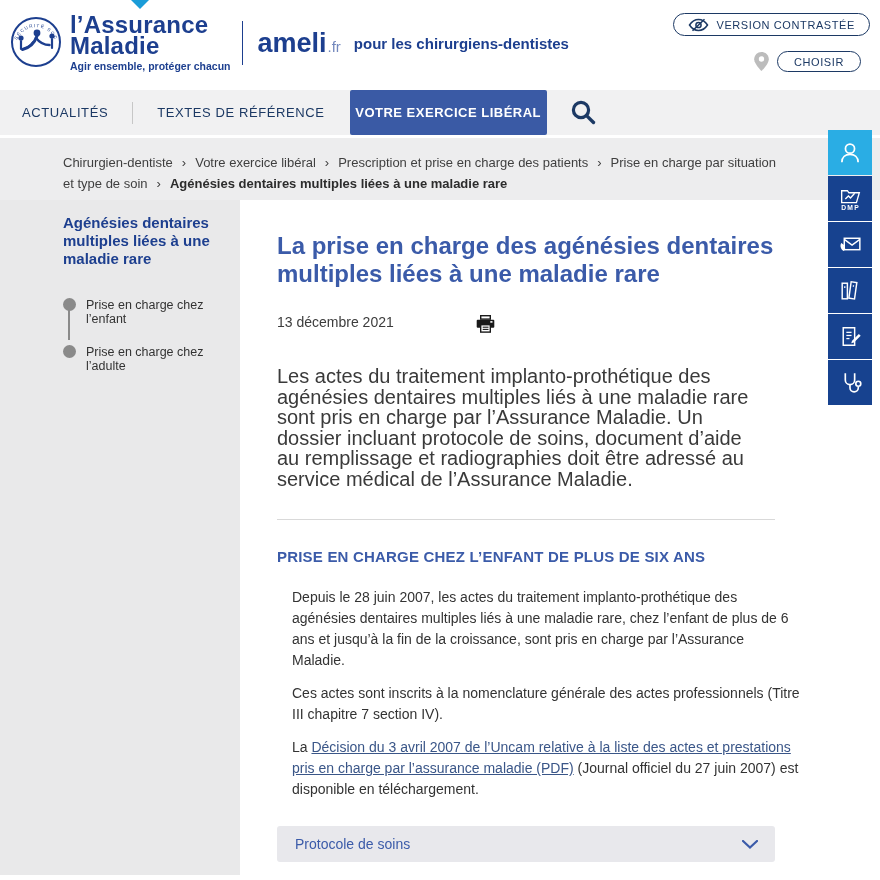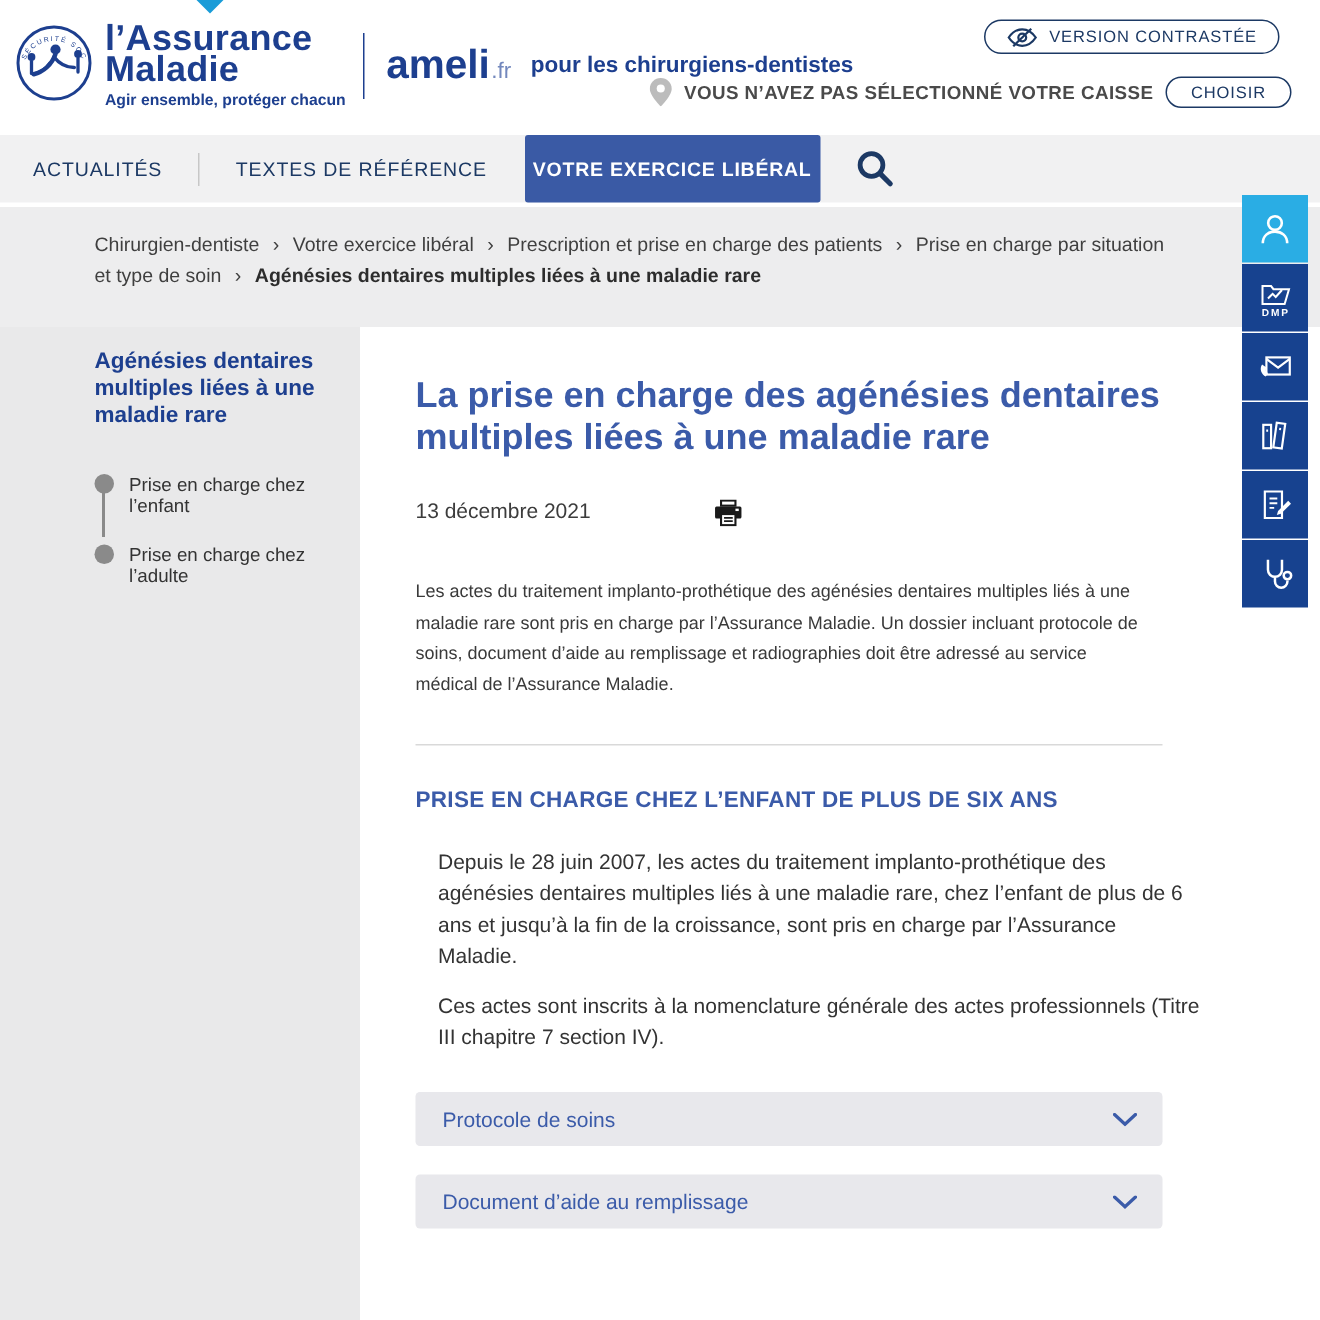--- a/index.html
+++ b/index.html
@@ -15,54 +15,54 @@
   .brand-text{margin-left:6px;color:#1d3f8f;}
   .brand-line{font-size:24px;font-weight:bold;line-height:21px;letter-spacing:.2px;}
   .brand-tagline{font-size:10.5px;font-weight:bold;margin-top:4px;}
   .brand-divider{width:1px;height:44px;background:#1d3f8f;margin:0 14px 0 12px;}
   .ameli{font-size:27px;font-weight:bold;color:#1d3f8f;display:flex;align-items:baseline;}
   .ameli .tld{font-size:15px;font-weight:normal;color:#7388bd;margin-left:1px;}
   .audience{margin-left:13px;font-size:15px;font-weight:bold;color:#1d3f8f;}
   .pill{display:inline-flex;align-items:center;justify-content:center;gap:7px;
     border:1.5px solid #1c3964;border-radius:14px;background:#fff;color:#1c3964;
     font-size:11px;letter-spacing:.6px;cursor:pointer;font-family:inherit;}
-  .contrast-btn{position:absolute;top:13px;right:27px;height:23px;padding:0 14px;}
+  .contrast-btn{position:absolute;top:13px;right:10px;height:23px;padding:0 14px;}
   .caisse-row{position:absolute;top:51px;right:19px;display:flex;align-items:center;gap:8px;}
   .caisse-text{font-size:12.5px;font-weight:bold;color:#4a4a4a;letter-spacing:.3px;}
   .choisir-btn{height:21px;padding:0 16px;}
   
   .nav{height:45px;background:#f1f1f2;display:flex;align-items:stretch;border-bottom:3px solid #fff;}
   .nav-inner{display:flex;align-items:center;padding-left:22px;}
   .nav-link{font-size:13px;color:#1c3964;letter-spacing:.6px;text-decoration:none;cursor:pointer;}
   .nav-divider{width:1px;height:22px;background:#c7c7c7;margin:0 24px;}
   .nav-tab-active{margin-left:25px;width:197px;height:45px;background:#3a5aa5;border-radius:2px;
     display:flex;align-items:center;justify-content:center;color:#fff;font-size:13px;
     font-weight:bold;letter-spacing:.5px;cursor:pointer;}
   .search-btn{margin-left:17px;background:none;border:none;cursor:pointer;display:flex;align-items:center;}
   
-  .crumb-band{height:80px;background:#ededee;padding:14px 0 14px 63px;box-sizing:border-box;}
+  .crumb-band{height:62px;background:#ededee;padding:14px 0 14px 63px;box-sizing:border-box;}
   .crumbs{width:716px;font-size:13px;line-height:21px;color:#3f3f3f;}
   .crumbs a{color:#3f3f3f;text-decoration:none;cursor:pointer;}
   .crumbs .sep{display:inline-block;margin:0 9px;color:#3f3f3f;}
   .crumb-current{font-weight:bold;color:#2c2c2c;}
   
   .body-row{display:flex;height:675px;}
   .sidebar{width:240px;box-sizing:border-box;background:#e9e9ea;padding:14px 22px 0 63px;}
   .sidebar-title{font-size:15px;font-weight:bold;color:#1d3f8f;line-height:18px;cursor:pointer;}
   .side-list{position:relative;margin-top:30px;}
   .side-line{position:absolute;left:5px;top:9px;width:2px;height:33px;background:#8a8a8a;}
   .side-item{position:relative;padding-left:23px;font-size:12.5px;color:#333;cursor:pointer;margin-bottom:19px;}
   .side-dot{position:absolute;left:0;top:0;width:13px;height:13px;border-radius:50%;background:#8a8a8a;}
   
   .main{flex:1;background:#fff;padding:32px 0 0 37px;box-sizing:border-box;}
   .article-title{width:502px;margin:0;font-size:24px;line-height:28px;font-weight:bold;color:#3b5ba9;}
   .meta-row{margin-top:26px;display:flex;}
   .article-date{font-size:14px;color:#3c3c3c;}
   .print-btn{margin-left:76px;background:none;border:none;cursor:pointer;display:flex;}
-  .intro{width:482px;margin:32px 0 0;font-size:12px;line-height:20.5px;color:#3a3a3a;}
+  .intro{width:482px;margin:32px 0 0;font-size:20px;line-height:20.5px;color:#3a3a3a;}
   .rule{width:498px;border:none;border-top:1px solid #d9d9d9;margin:30px 0 0;}
   .section-heading{width:505px;margin:28px 0 0;font-size:15px;font-weight:bold;color:#3b5ba9;letter-spacing:.2px;}
   .para{width:508px;margin:22px 15px 0;font-size:14px;line-height:21px;color:#333;}
   .para + .para{margin-top:12px;}
   .doc-link{color:#3a5688;text-decoration:underline;cursor:pointer;}
   .accordions{margin-top:26px;width:498px;}
   .accordion{height:36px;background:#e8e8ec;border-radius:3px;margin-bottom:19px;
     display:flex;align-items:center;justify-content:space-between;
     padding:0 17px 0 18px;cursor:pointer;}
   .accordion-label{font-size:14px;color:#3b5ba9;}
@@ -120,21 +120,20 @@
     <span>VERSION CONTRASTÉE</span>
   </button>
 
   <div class="caisse-row">
     <span style="display:flex;">
       <svg width="15" height="19" viewBox="0 0 15 19">
         <path d="M7.5 0C3.4 0 .2 3.2.2 7.2.2 12 7.5 19 7.5 19s7.3-7 7.3-11.8C14.8 3.2 11.6 0 7.5 0z" fill="#bcbcbc"></path>
         <circle cx="7.5" cy="7" r="2.7" fill="#fff"></circle>
       </svg>
     </span>
-    <span class="caisse-text">VOUS N’AVEZ PAS SÉLECTIONNÉ VOTRE CAISSE</span>
     <button class="pill choisir-btn">CHOISIR</button>
   </div>
 </div>
 
 <div class="nav">
   <div class="nav-inner">
     <a class="nav-link">ACTUALITÉS</a>
     <span class="nav-divider"></span>
     <a class="nav-link">TEXTES DE RÉFÉRENCE</a>
     <div class="nav-tab-active">VOTRE EXERCICE LIBÉRAL</div>
@@ -191,20 +190,21 @@
     </div>
 
     <p class="intro">Les actes du traitement implanto-prothétique des agénésies dentaires multiples liés à une maladie rare sont pris en charge par l’Assurance Maladie. Un dossier incluant protocole de soins, document d’aide au remplissage et radiographies doit être adressé au service médical de l’Assurance Maladie.</p>
 
     <hr class="rule">
 
     <h2 class="section-heading">PRISE EN CHARGE CHEZ L’ENFANT DE PLUS DE SIX ANS</h2>
 
     <p class="para">Depuis le 28 juin 2007, les actes du traitement implanto-prothétique des agénésies dentaires multiples liés à une maladie rare, chez l’enfant de plus de 6 ans et jusqu’à la fin de la croissance, sont pris en charge par l’Assurance Maladie.</p>
     <p class="para">Ces actes sont inscrits à la nomenclature générale des actes professionnels (Titre III chapitre 7 section IV).</p>
+    <p class="para"><span>La </span><a class="doc-link">Décision du 3 avril 2007 de l’Uncam relative à la liste des actes et prestations pris en charge par l’assurance maladie (PDF)</a><span> (Journal officiel du 27 juin 2007) est disponible en téléchargement.</span></p>
 
     <div class="accordions">
       <div class="accordion">
         <span class="accordion-label">Protocole de soins</span>
         <span style="display:flex;">
           <svg width="16" height="9" viewBox="0 0 16 9">
               <path d="M1 1l7 6.5L15 1" fill="none" stroke="#3b5ba9" stroke-width="2.2" stroke-linecap="round"></path>
             </svg>
         </span>
       </div>

